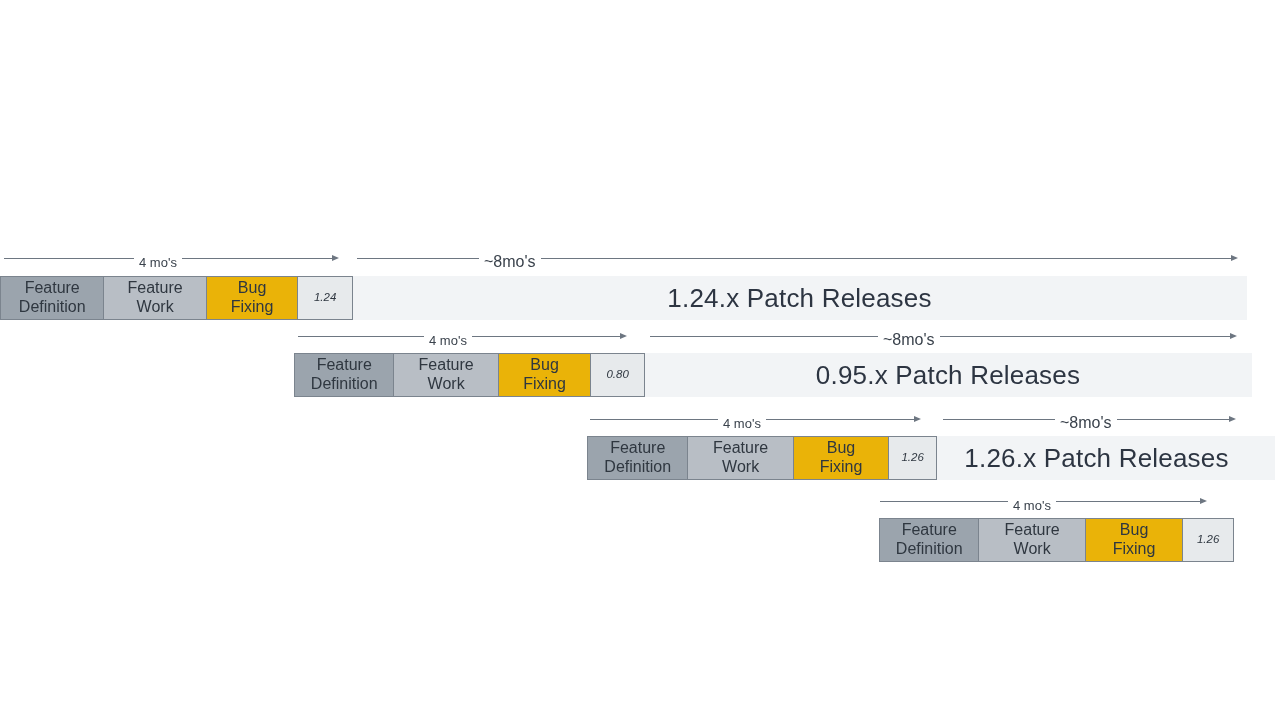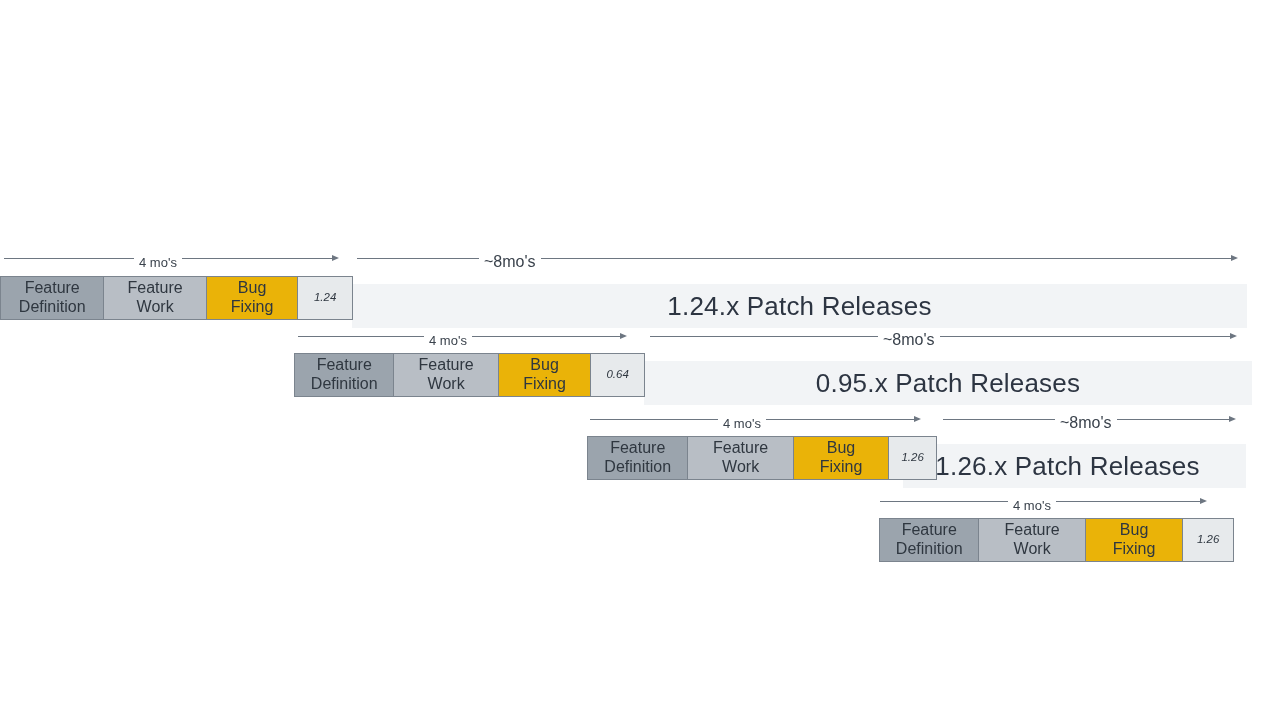--- a/index.html
+++ b/index.html
@@ -29,21 +29,20 @@
     position: absolute;
   }
 
   
   .patch-bar {
     position: absolute;
     background: #f2f4f6;
     display: flex;
     align-items: center;
     justify-content: center;
-    margin-top: 8px;
   }
   .patch-bar-label {
     color: #2d3542;
     font-size: 26px;
     font-weight: 400;
     letter-spacing: 0.2px;
     white-space: nowrap;
   }
 
   
@@ -182,28 +181,28 @@
       </div>
       <div class="phase-box p-work" style="width:105px;">
         <span class="phase-label">Feature
 Work</span>
       </div>
       <div class="phase-box p-bug" style="width:93px;">
         <span class="phase-label">Bug
 Fixing</span>
       </div>
       <div class="phase-box p-version" style="width:53px;">
-        <span class="version-label">0.64</span>
-      </div>
-    </div>
-  </div>
-
-  <div class="release-row">
-
-    <div class="patch-bar" style="left:903px; top:436px; width:343px; height:44px;">
+        <span class="version-label">0.80</span>
+      </div>
+    </div>
+  </div>
+
+  <div class="release-row">
+
+    <div class="patch-bar" style="left:932px; top:436px; width:343px; height:44px;">
       <span class="patch-bar-label" style="position:relative; left:-7px;">1.26.x Patch Releases</span>
     </div>
 
     <div class="dim" style="left:590px; top:410px; width:342px;">
       <div class="dim-line" style="width:128px;"></div>
       <span class="dim-gap-label dim-label-4mo">4 mo's</span>
       <div class="dim-line" style="width:148px;"></div>
       <div class="dim-arrowhead"></div>
     </div>
 

